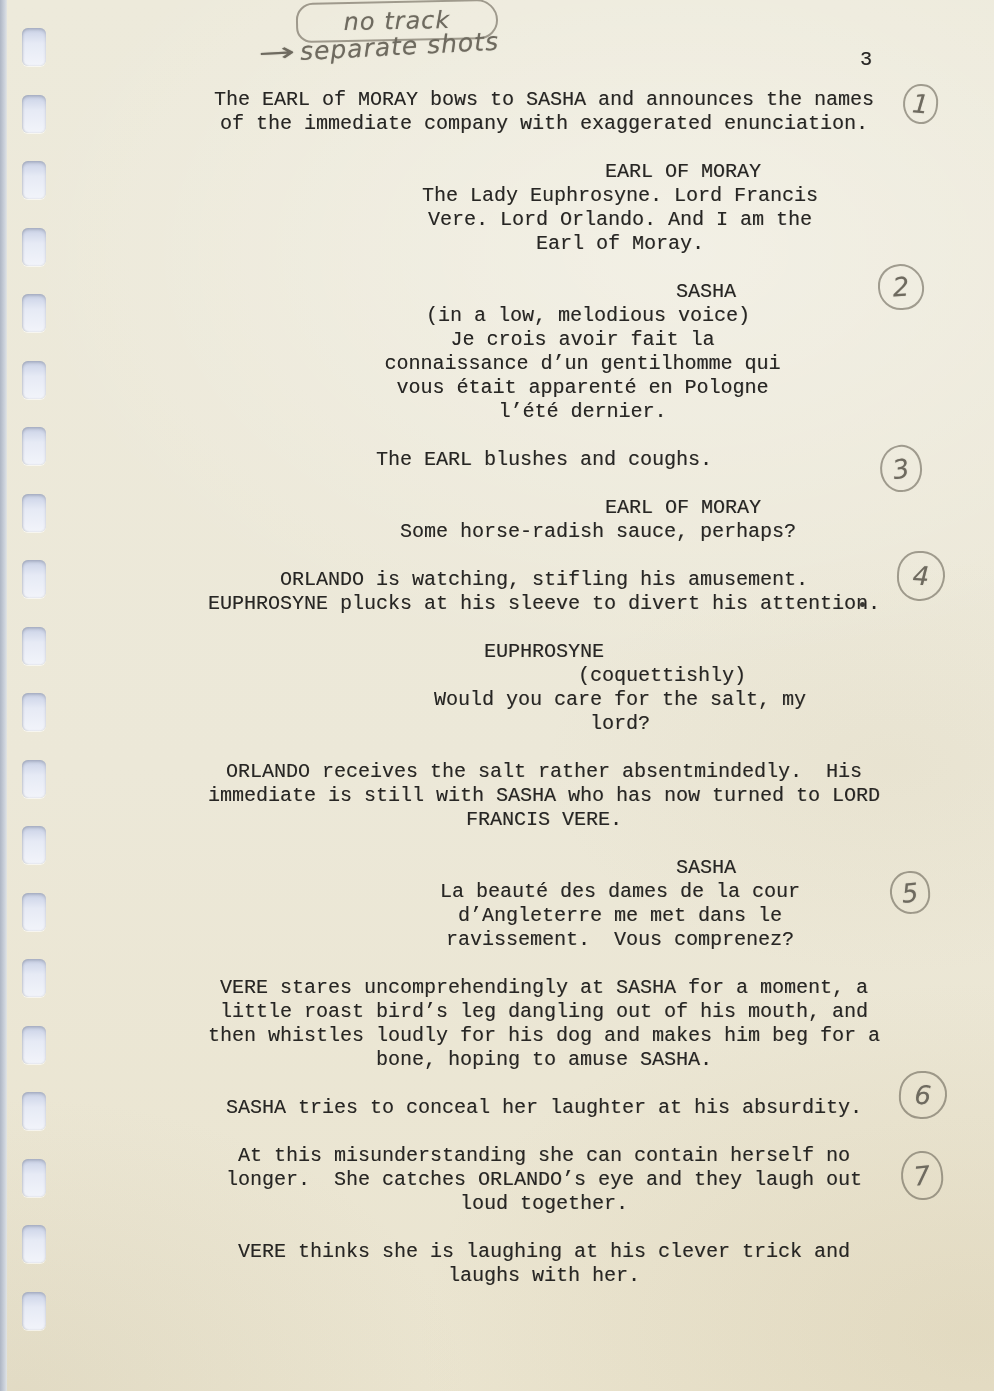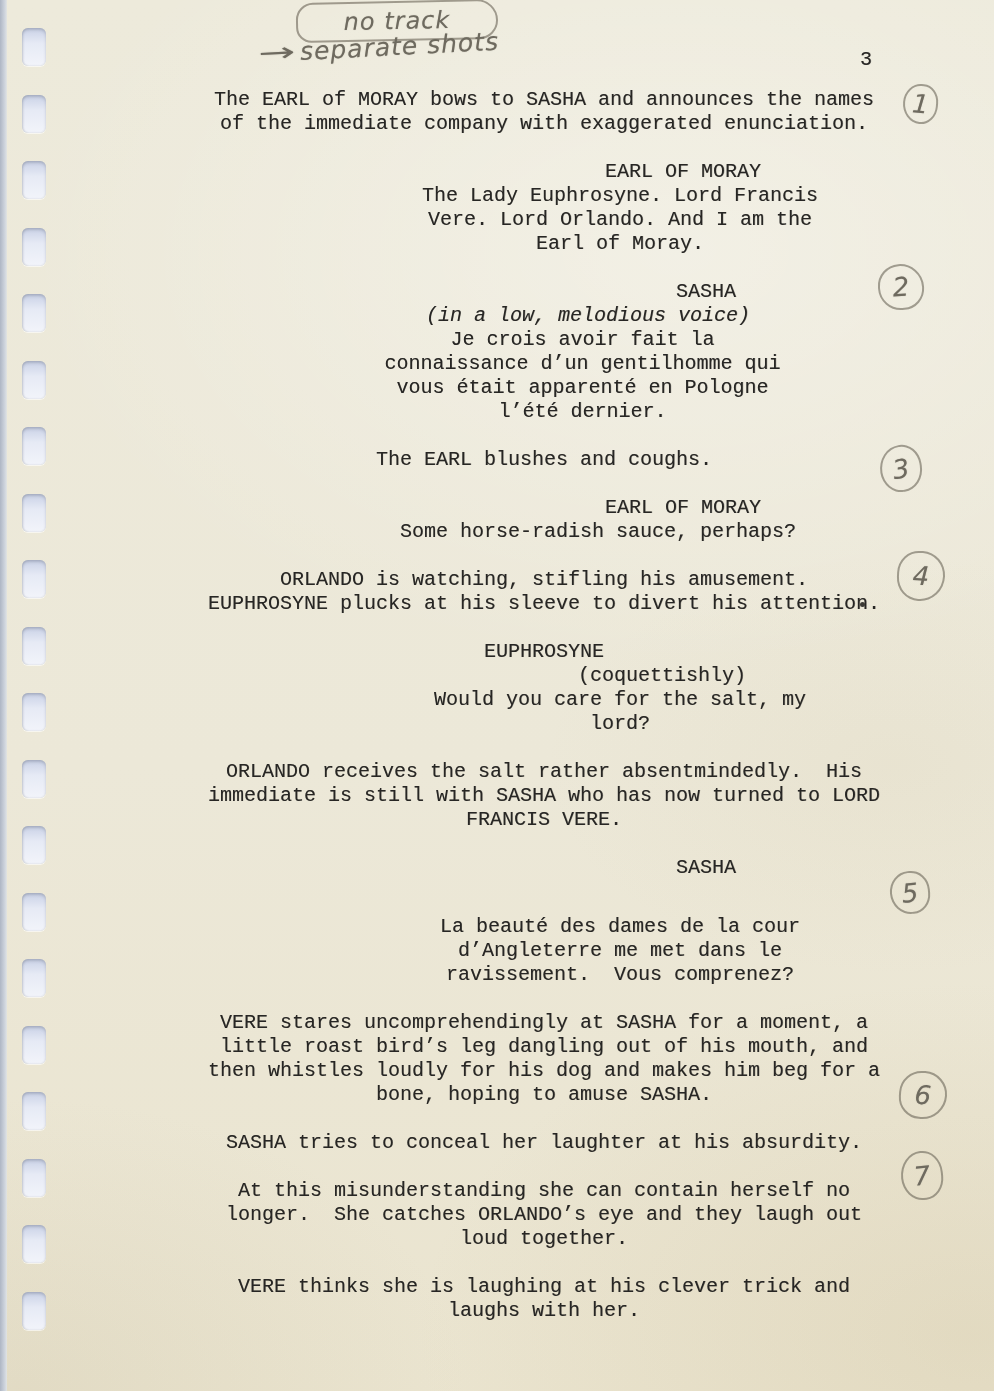--- a/index.html
+++ b/index.html
@@ -88,21 +88,21 @@
 of the immediate company with exaggerated enunciation.</div>
       </div>
       <div class="blk">
         <div class="tw cue" style="margin-left: 278px;">EARL OF MORAY</div>
         <div class="tw dline" style="margin-left: 152px;">The Lady Euphrosyne. Lord Francis
 Vere. Lord Orlando. And I am the
 Earl of Moray.</div>
       </div>
       <div class="blk">
         <div class="tw cue" style="margin-left: 324px;">SASHA</div>
-        <div class="tw paren" style="margin-left: 88px; font-style: italic;">(in a low, melodious voice)</div>
+        <div class="tw paren" style="margin-left: 88px;">(in a low, melodious voice)</div>
         <div class="tw dline" style="margin-left: 77px;">Je crois avoir fait la
 connaissance d’un gentilhomme qui
 vous était apparenté en Pologne
 l’été dernier.</div>
       </div>
       <div class="blk">
         <div class="tw aline">The EARL blushes and coughs.</div>
       </div>
       <div class="blk">
         <div class="tw cue" style="margin-left: 278px;">EARL OF MORAY</div>
@@ -118,21 +118,21 @@
         <div class="tw dline" style="margin-left: 152px;">Would you care for the salt, my
 lord?</div>
       </div>
       <div class="blk">
         <div class="tw aline">ORLANDO receives the salt rather absentmindedly.  His
 immediate is still with SASHA who has now turned to LORD
 FRANCIS VERE.</div>
       </div>
       <div class="blk">
         <div class="tw cue" style="margin-left: 324px;">SASHA</div>
-        <div class="tw dline" style="margin-left: 152px; margin-top: 35px;">La beauté des dames de la cour
+        <div class="tw dline" style="margin-left: 152px;">La beauté des dames de la cour
 d’Angleterre me met dans le
 ravissement.  Vous comprenez?</div>
       </div>
       <div class="blk">
         <div class="tw aline">VERE stares uncomprehendingly at SASHA for a moment, a
 little roast bird’s leg dangling out of his mouth, and
 then whistles loudly for his dog and makes him beg for a
 bone, hoping to amuse SASHA.</div>
       </div>
       <div class="blk">

